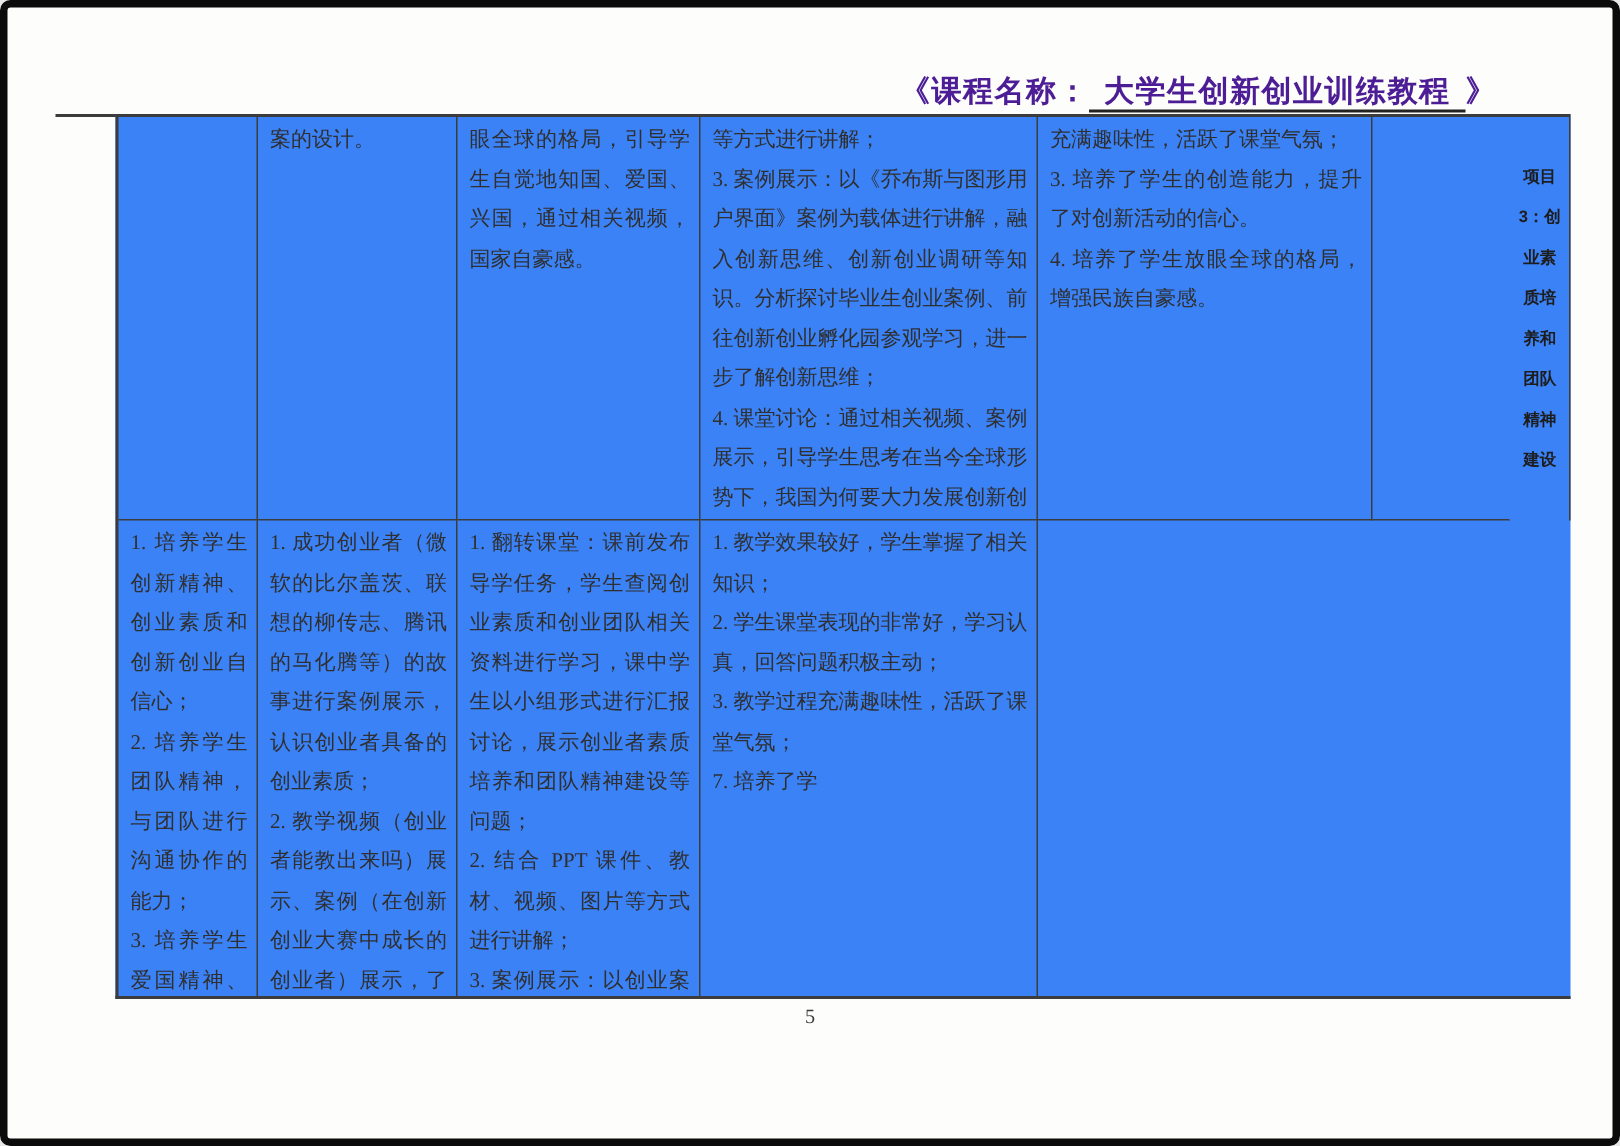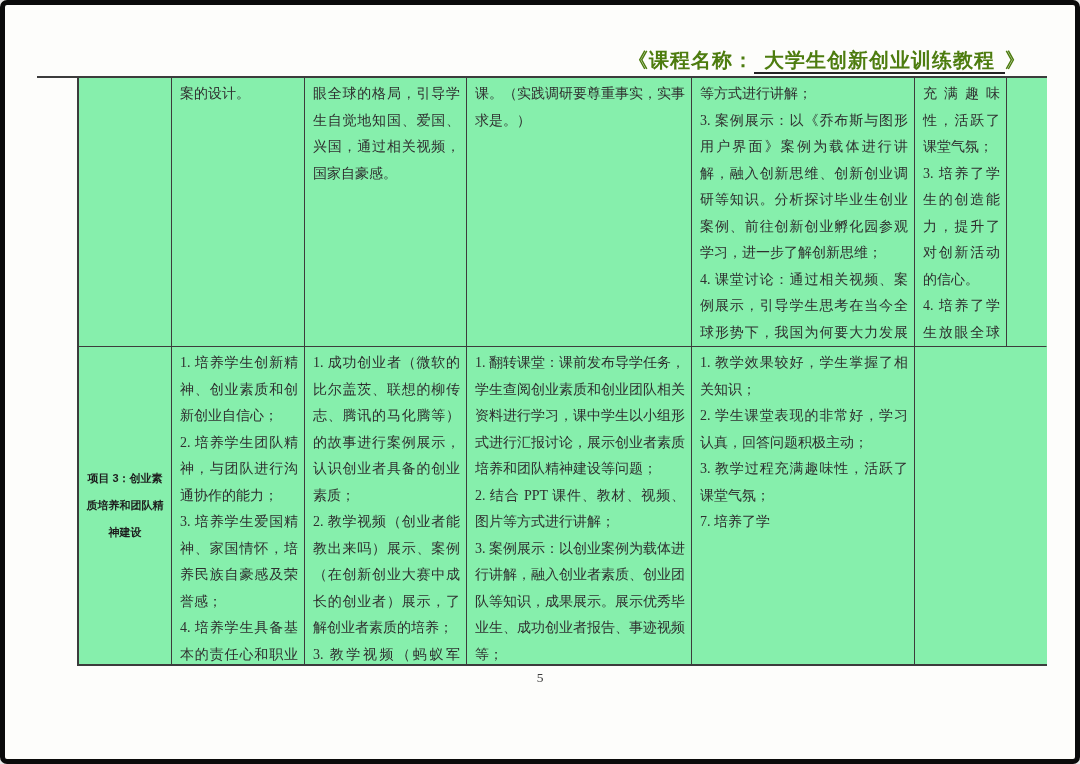--- a/index.html
+++ b/index.html
@@ -9,46 +9,46 @@
     box-sizing:border-box;
     border:5px solid #0b0b0b;
     border-radius:7px;
     background:#fdfdfb;
     overflow:hidden;
     font-family:"Liberation Serif", serif;
     color:#2e2e2e;
   }
   .header{
     position:absolute;
-    left:623px;top:42px;
+    left:595px;top:42px;
     font-size:20px;
     font-weight:bold;
     letter-spacing:1px;
     white-space:nowrap;
-    color:#4d7c0f;
+    color:#4c1d95;
   }
   .course-name{
     border-bottom:2.5px solid #222;
     padding:0 10px 1px 10px;
   }
   .top-rule-stub{
     position:absolute;
     left:32px;top:71px;
     width:44px;height:2px;
     background:#3c3c3c;
   }
   .table{
     position:absolute;
     left:72px;top:71px;
     display:grid;
     grid-template-columns:93px 133px 162px 225px 223px 92px 40px;
     grid-template-rows:269px 317px;
     border:2px solid #3c3c3c;
     border-right:none;
-    background:#86efac;
+    background:#3b82f6;
   }
   .cell{
     box-sizing:border-box;
     border-right:1.5px solid #3c3c3c;
     border-bottom:1.5px solid #3c3c3c;
     padding:3px 6px 3px 8px;
     font-size:14px;
     line-height:26.5px;
     text-align:justify;
     white-space:pre-line;
@@ -88,21 +88,20 @@
     <span>《课程名称：</span><span class="course-name">大学生创新创业训练教程</span><span>》</span>
   </div>
 
   <div class="top-rule-stub"></div>
 
   <div class="table">
 
     <div class="cell c1 r1 project"></div>
     <div class="cell c2 r1">案的设计。</div>
     <div class="cell c3 r1">眼全球的格局，引导学生自觉地知国、爱国、兴国，通过相关视频，国家自豪感。</div>
-    <div class="cell c4 r1">课。（实践调研要尊重事实，实事求是。）</div>
     <div class="cell c5 r1">等方式进行讲解；
 3. 案例展示：以《乔布斯与图形用户界面》案例为载体进行讲解，融入创新思维、创新创业调研等知识。分析探讨毕业生创业案例、前往创新创业孵化园参观学习，进一步了解创新思维；
 4. 课堂讨论：通过相关视频、案例展示，引导学生思考在当今全球形势下，我国为何要大力发展创新创业。</div>
     <div class="cell c6 r1">充满趣味性，活跃了课堂气氛；
 3. 培养了学生的创造能力，提升了对创新活动的信心。
 4. 培养了学生放眼全球的格局，增强民族自豪感。</div>
     <div class="cell c7 r1"></div>
 
     <div class="cell c1 r2 project">项目 3：创业素质培养和团队精神建设</div>
     <div class="cell c3 r2">1. 培养学生创新精神、创业素质和创新创业自信心；

